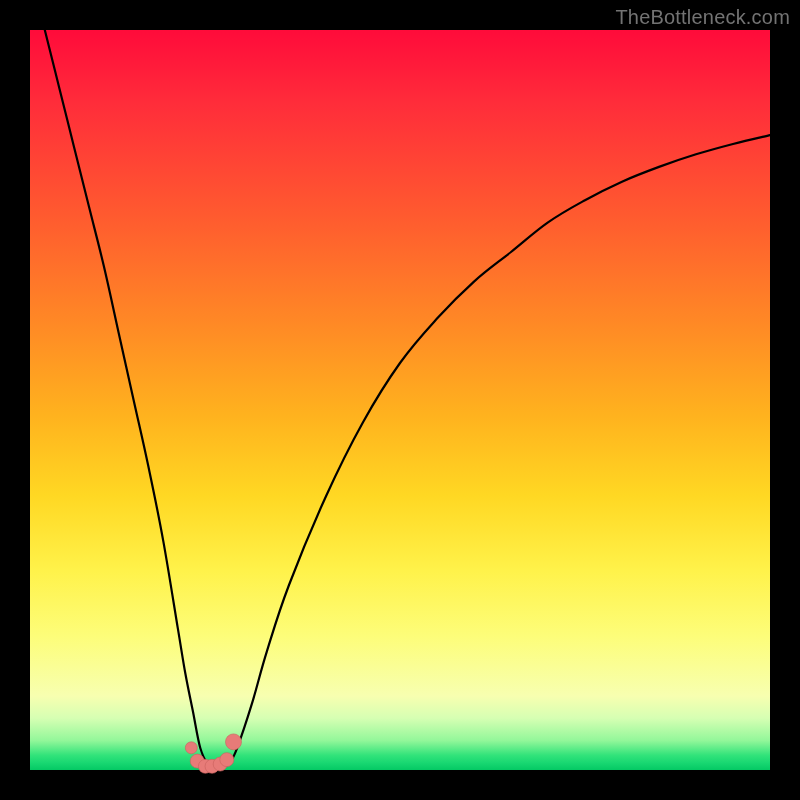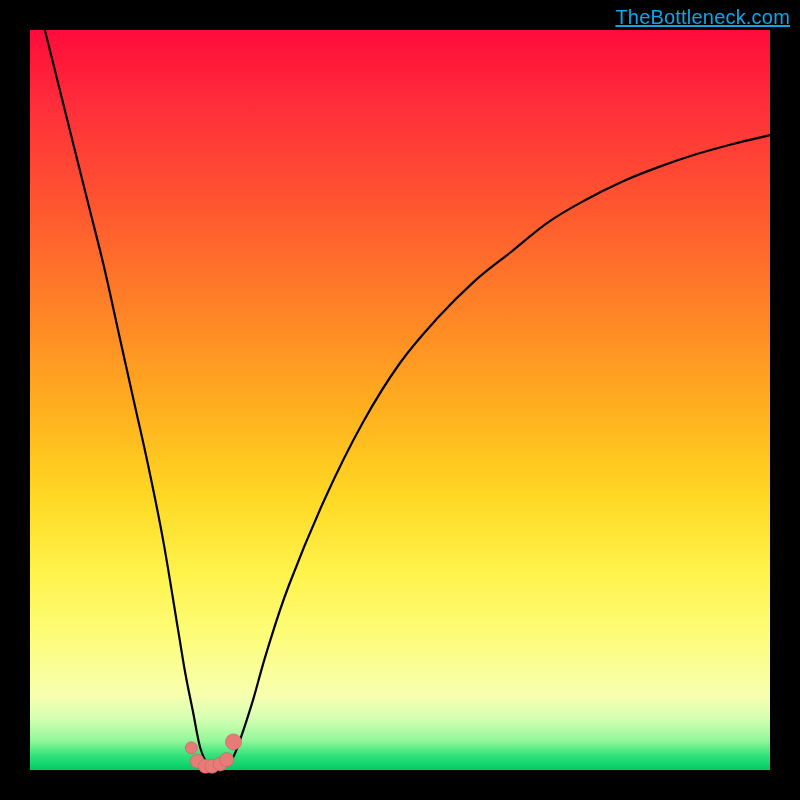--- a/index.html
+++ b/index.html
@@ -41,25 +41,24 @@
       #93f79a 96%,
       #32e37a 98%,
       #19d872 99%,
       #04c964 100%
     );
   }
   .attribution {
     position: absolute;
     top: 6px;
     right: 10px;
-    color: #0ea5e9;
+    color: #737373;
     font-size: 20px;
     letter-spacing: 0.2px;
     user-select: none;
-    text-decoration: underline;
   }
   svg.curve {
     position: absolute;
     left: 0;
     top: 0;
     width: 740px;
     height: 740px;
     overflow: visible;
   }
 </style>

